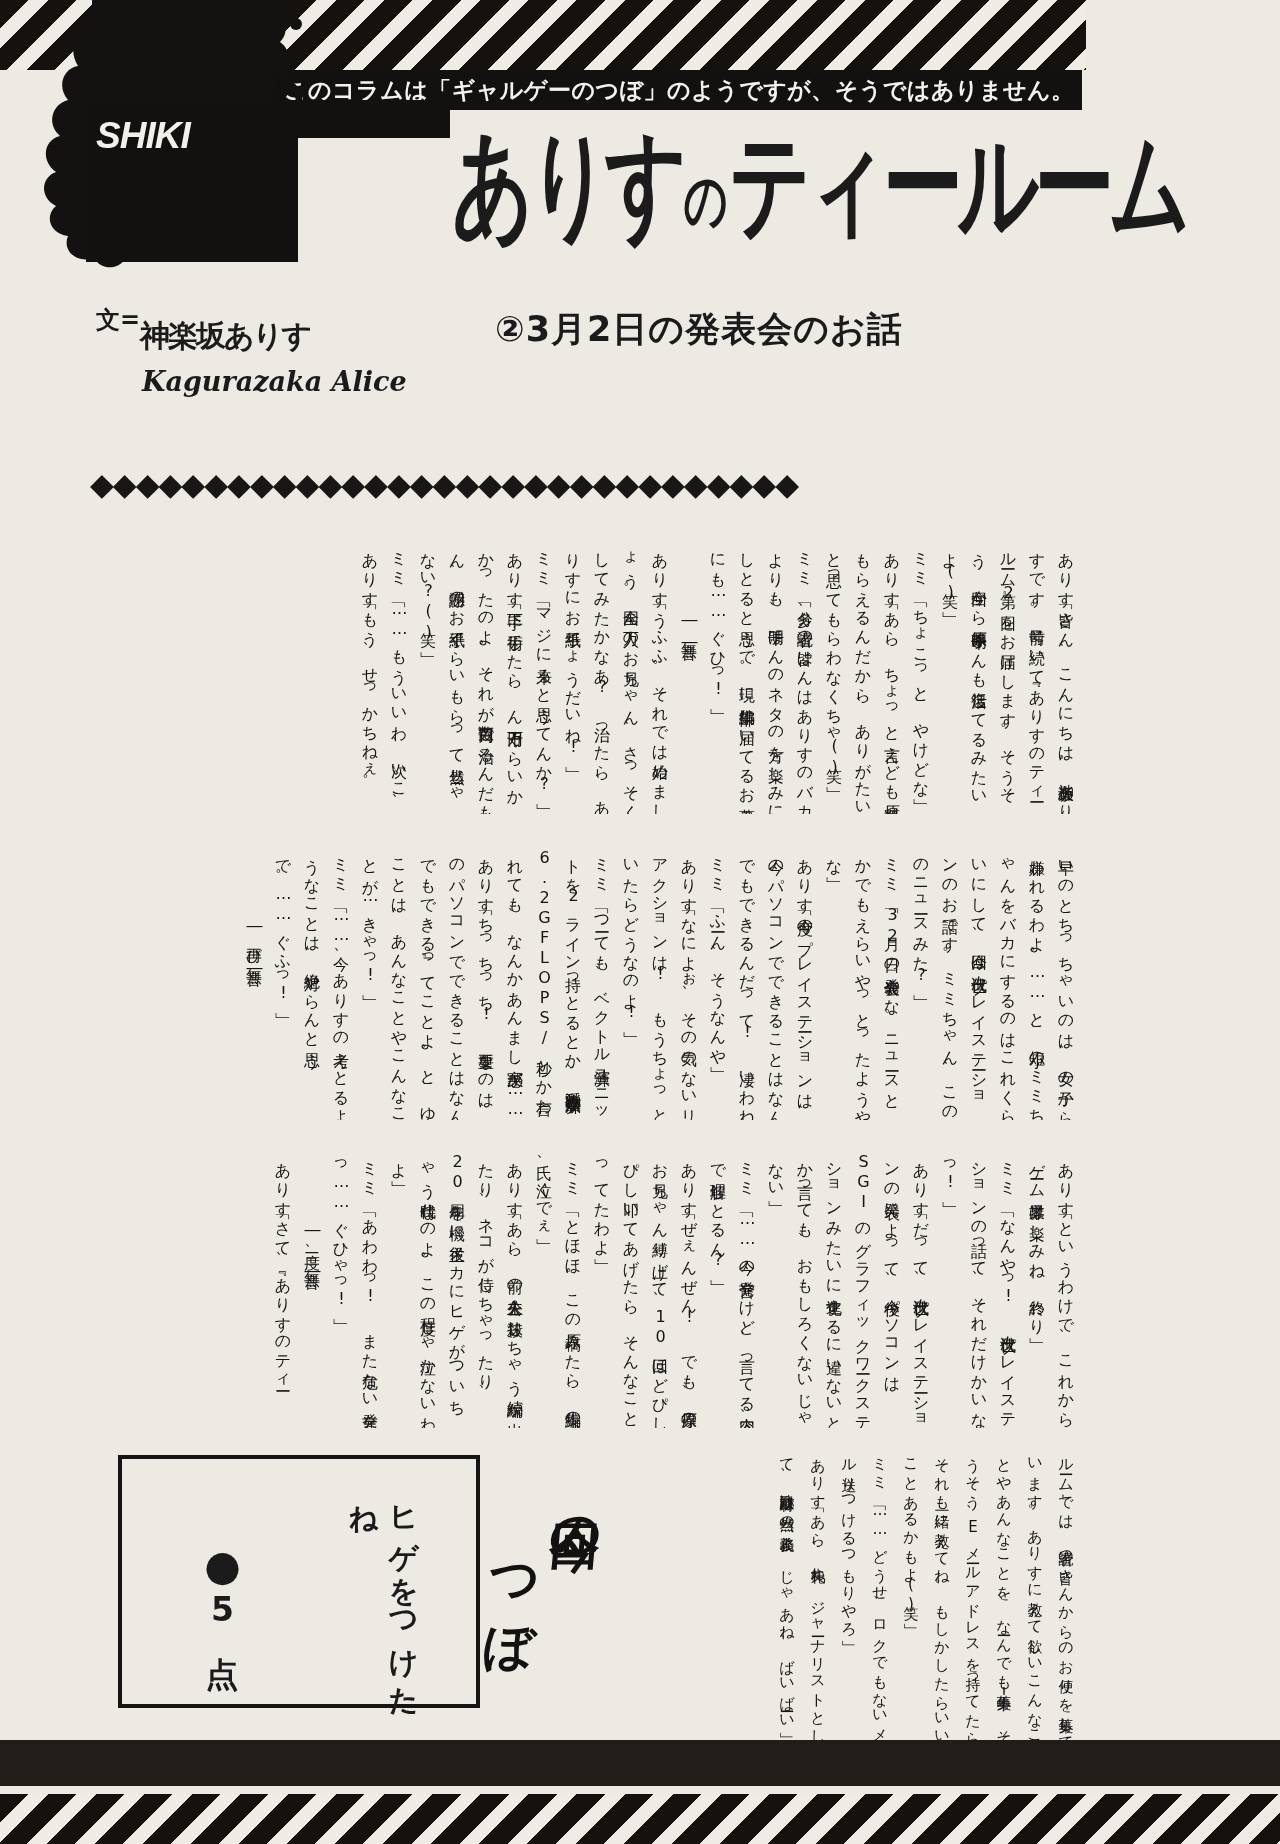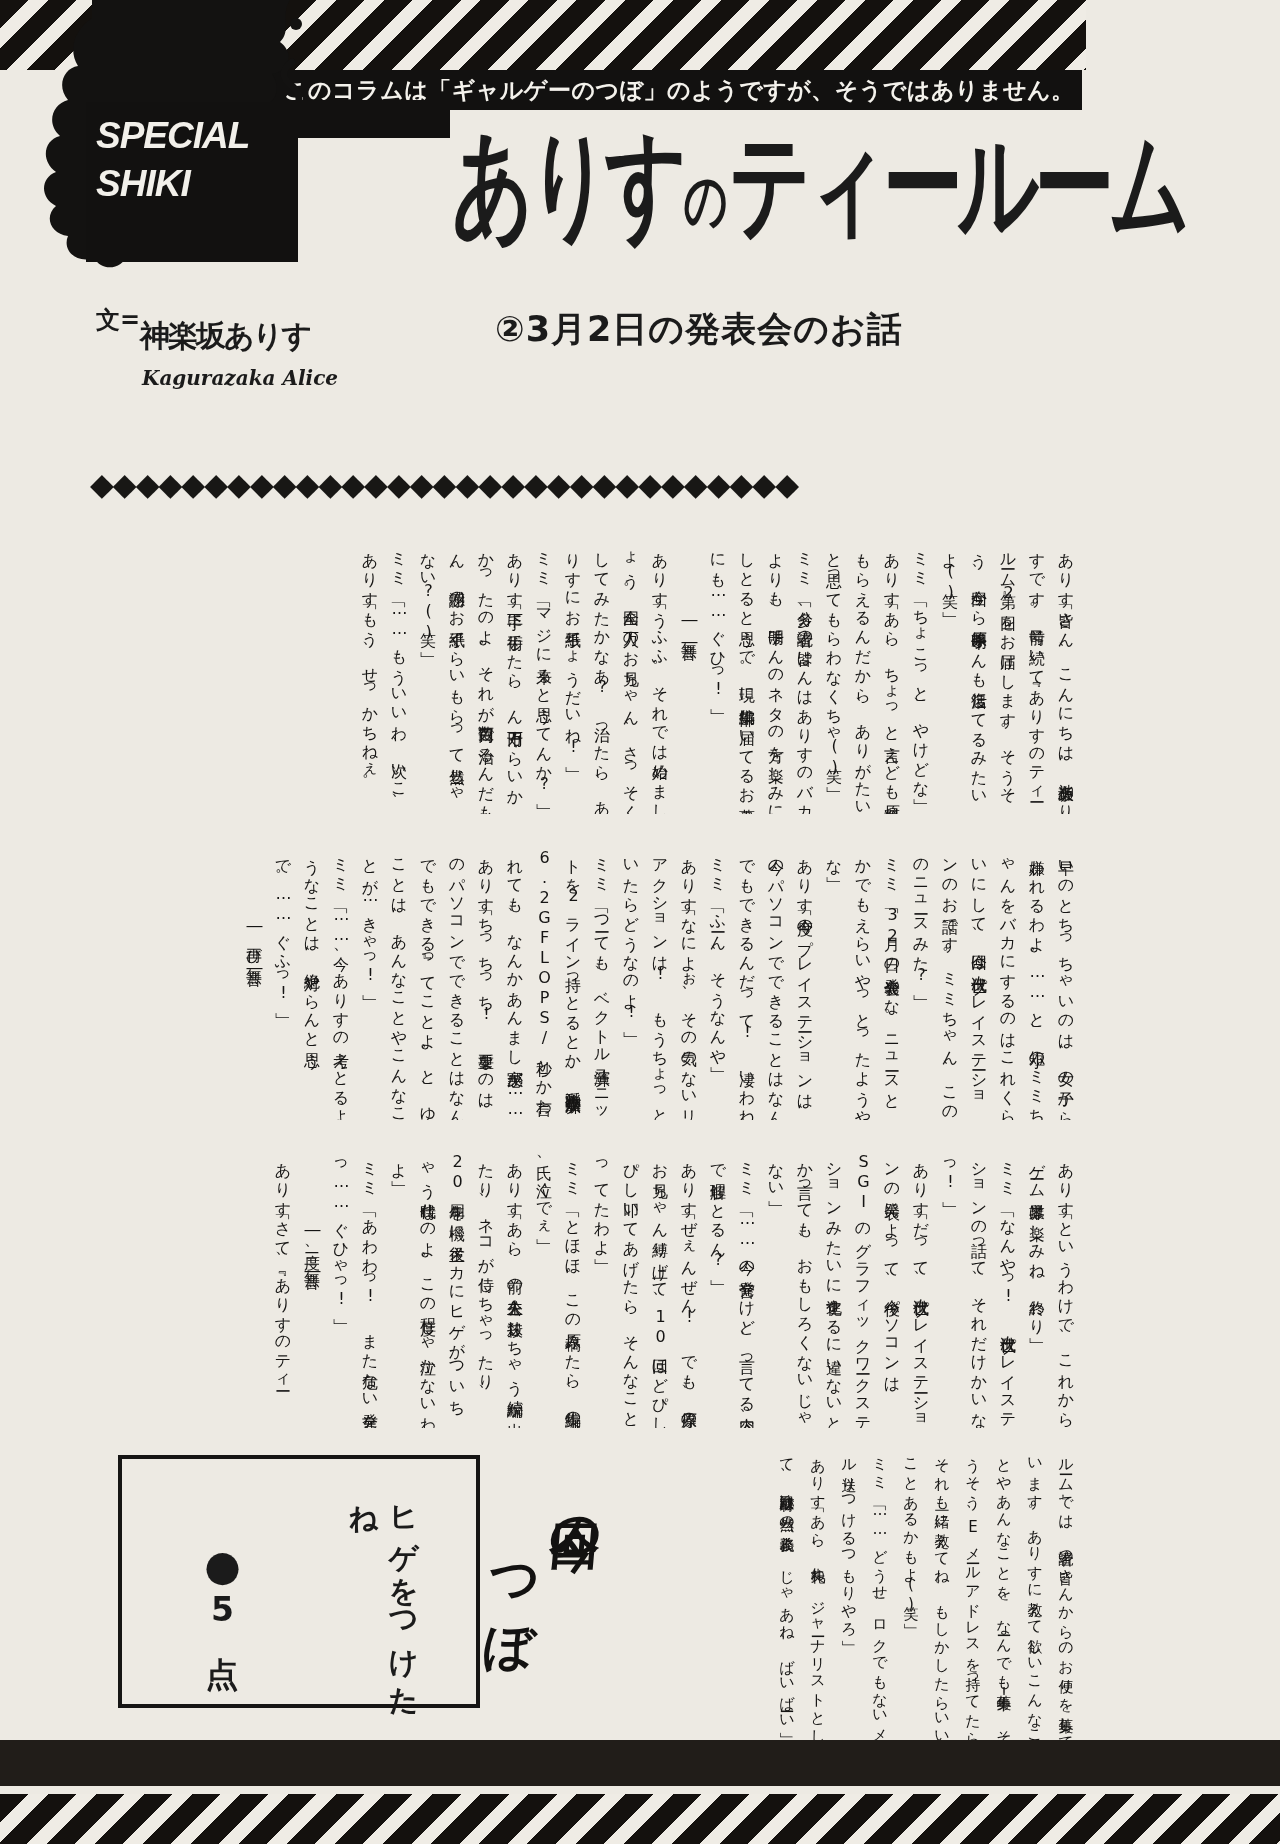--- a/index.html
+++ b/index.html
@@ -54,21 +54,21 @@
     font-weight:900;
     display:flex;align-items:center;
   }
   .main-title .big{font-size:118px;letter-spacing:-8px;}
   .main-title .small-no{font-size:64px;position:relative;top:14px;margin:0 2px;}
   .byline{position:absolute;left:96px;top:304px;white-space:nowrap;}
   .byline .prefix{font-size:24px;font-weight:bold;vertical-align:18px;}
   .byline .name{font-size:30px;font-weight:900;letter-spacing:-2px;}
   .byline-romaji{
     position:absolute;left:142px;top:366px;
-    font-family:"DejaVu Serif",serif;font-style:italic;font-weight:bold;font-size:20px;
+    font-family:"DejaVu Serif",serif;font-style:italic;font-weight:bold;font-size:27px;
   }
   .episode-title{
     position:absolute;left:495px;top:306px;
     font-size:35px;font-weight:900;letter-spacing:1px;white-space:nowrap;
   }
   .diamond-row{
     position:absolute;left:90px;top:466px;width:1000px;
     font-size:31px;letter-spacing:-1px;color:#181715;white-space:nowrap;overflow:hidden;
   }
   
@@ -141,21 +141,20 @@
       C0 160 4 140 20 136
       C6 124 12 104 28 100
       C16 86 24 68 38 66
       C28 50 34 30 52 18 Z"></path>
     <path fill="none" stroke="#131211" stroke-width="7" stroke-linecap="round" d="M252 62 q-16 12 0 24 q16 14 -4 28"></path>
     <circle cx="256" cy="24" r="6" fill="#131211"></circle>
   </svg>
 
   <div class="black-tab"></div>
   <div class="zero-box">
-    <div>SPECIAL</div>
     <div>SHIKI</div>
   </div>
 
   <div class="main-title">
     <span class="big">ありす</span>
       <span class="small-no">の</span>
       <span class="big">ティールーム</span>
   </div>
 
   <div class="byline">

